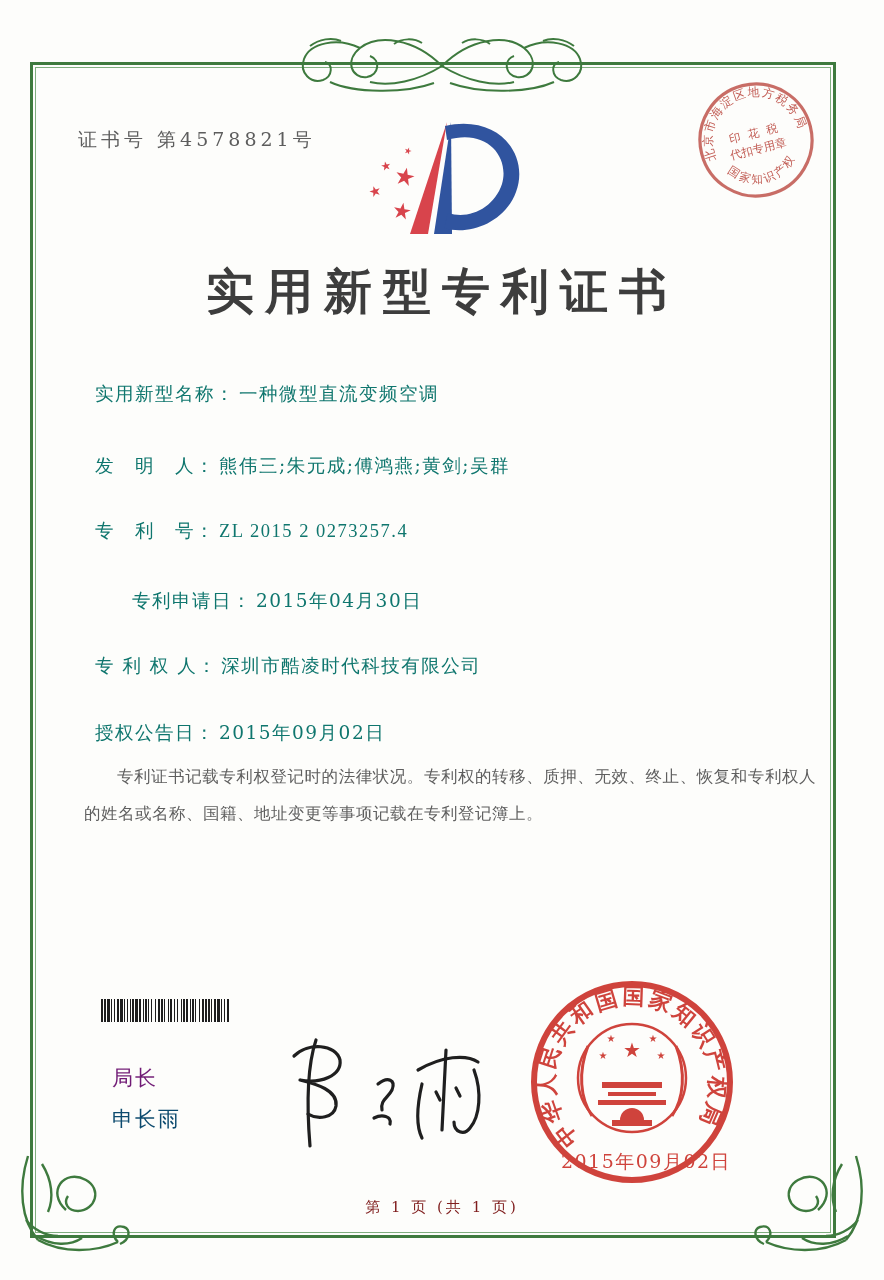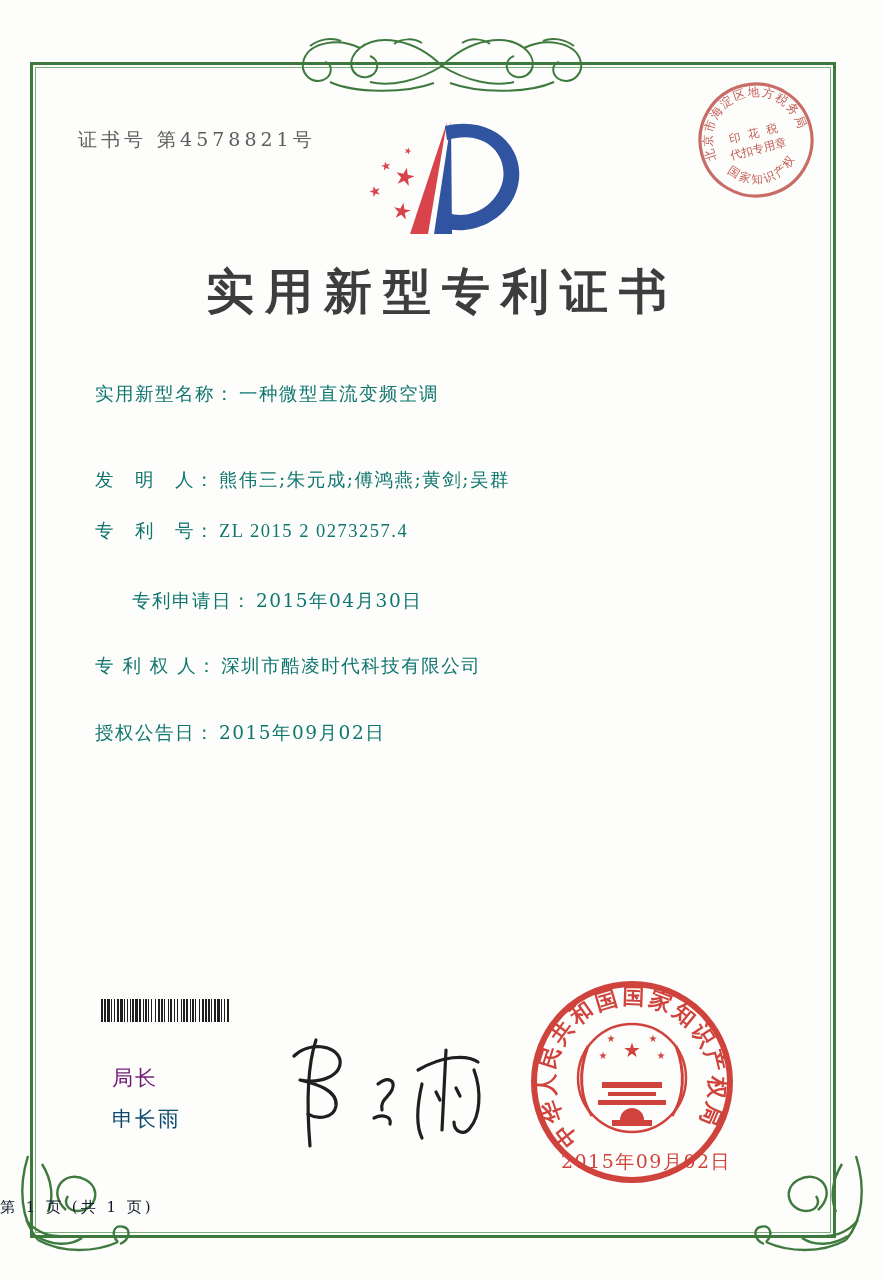--- a/index.html
+++ b/index.html
@@ -28,41 +28,41 @@
   .tax-stamp{left:694px;top:78px;width:124px;height:124px;}
   .tax-stamp text{fill:#c25d55;font-family:"DejaVu Serif","Liberation Serif",serif;}
   .logo{left:348px;top:114px;width:200px;height:142px;}
   .logo .star{fill:#d8444c;font-family:"DejaVu Sans","Liberation Sans",sans-serif;}
   .title{
     left:0;top:260px;width:884px;text-align:center;
     font-size:48px;font-weight:600;letter-spacing:11px;color:#3d3d3d;
   }
   
   .field{left:95px;font-size:18.5px;color:#0f766e;letter-spacing:1.5px;white-space:nowrap;}
-  .f0{top:381px;} .f1{top:467px;} .f2{top:518px;font-family:Liberation Serif, serif;} .f3{top:588px;margin-left:37px;} .f4{top:653px;} .f5{top:720px;}
+  .f0{top:381px;} .f1{top:453px;} .f2{top:518px;font-family:Liberation Serif, serif;} .f3{top:588px;margin-left:37px;} .f4{top:653px;} .f5{top:720px;}
   .field .lab{margin-right:4px;}
   
   .legal{
     left:84px;top:758px;width:732px;font-size:16.5px;color:#5f5f5f;
     line-height:37px;text-align:justify;letter-spacing:0.5px;
   }
   .legal p{margin:0;text-indent:2em;}
   
   .barcode{left:100px;top:999px;width:242px;height:23px;}
   .barcode rect{fill:#1e1e1e;}
   .director-title{left:112px;top:1064px;font-size:21px;color:#701a75;letter-spacing:2px;}
   .director-name{left:112px;top:1105px;font-size:21px;color:#0c4a6e;letter-spacing:2px;}
   .signature{left:250px;top:1026px;width:260px;height:132px;}
   .signature path{stroke:#1f1f1f;stroke-width:3.2;fill:none;stroke-linecap:round;stroke-linejoin:round;}
   .seal{left:528px;top:978px;width:210px;height:218px;}
   .seal .red{fill:#cc362e;}
   .seal text{font-family:"DejaVu Serif","Liberation Serif",serif;}
   .footer{
-    left:0;top:1198px;width:884px;
-    font-size:15px;color:#0f172a;letter-spacing:3px;
+    left:0;top:1198px;width:884px;text-align:center;
+    font-size:15px;color:#7f1d1d;letter-spacing:3px;
   }
 </style>
 </head>
 <body>
 
 <div class="abs frame-outer">
   <div class="frame-inner"></div>
 </div>
 
 <div class="abs ornament" style="left:282px;top:26px;width:320px;height:70px;">
@@ -137,20 +137,21 @@
 <div class="abs title">实用新型专利证书</div>
 
 <div class="abs field f0"><span class="lab">实用新型名称：</span><span>一种微型直流变频空调</span></div>
 <div class="abs field f1"><span class="lab">发　明　人：</span><span>熊伟三;朱元成;傅鸿燕;黄剑;吴群</span></div>
 <div class="abs field f2"><span class="lab">专　利　号：</span><span>ZL 2015 2 0273257.4</span></div>
 <div class="abs field f3"><span class="lab">专利申请日：</span><span>2015年04月30日</span></div>
 <div class="abs field f4"><span class="lab">专 利 权 人：</span><span>深圳市酷凌时代科技有限公司</span></div>
 <div class="abs field f5"><span class="lab">授权公告日：</span><span>2015年09月02日</span></div>
 
 <div class="abs legal">
+  <p>专利证书记载专利权登记时的法律状况。专利权的转移、质押、无效、终止、恢复和专利权人的姓名或名称、国籍、地址变更等事项记载在专利登记簿上。</p>
 </div>
 
 <svg class="abs barcode" viewBox="0 0 242 23" preserveAspectRatio="none">
     <rect x="1" y="0" width="2" height="23"></rect>
     <rect x="4" y="0" width="2" height="23"></rect>
     <rect x="7" y="0" width="3" height="23"></rect>
     <rect x="11" y="0" width="1" height="23"></rect>
     <rect x="14" y="0" width="1" height="23"></rect>
     <rect x="17" y="0" width="2" height="23"></rect>
     <rect x="20" y="0" width="3" height="23"></rect>

